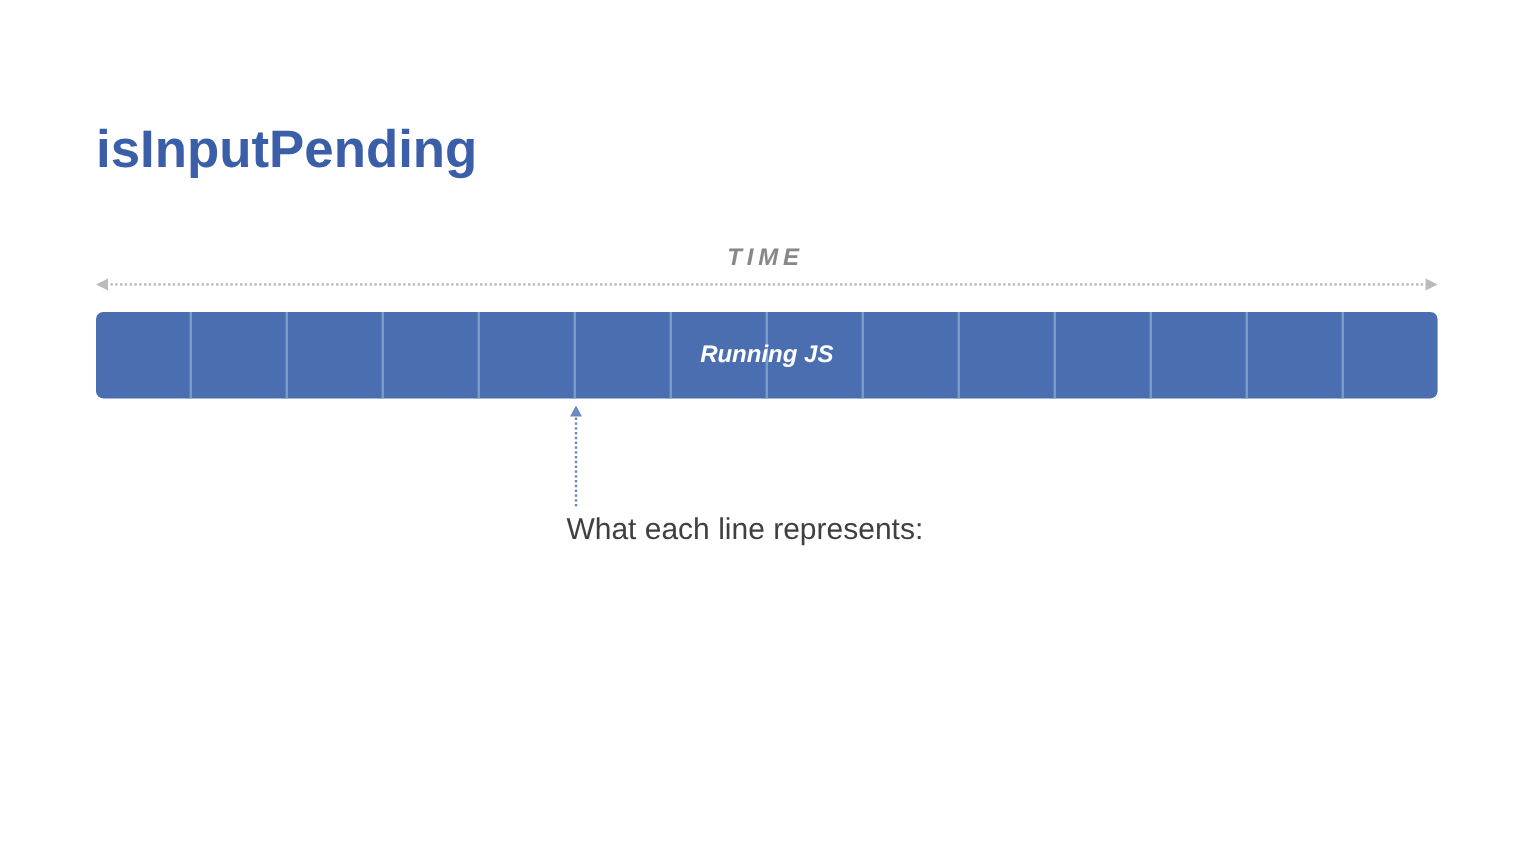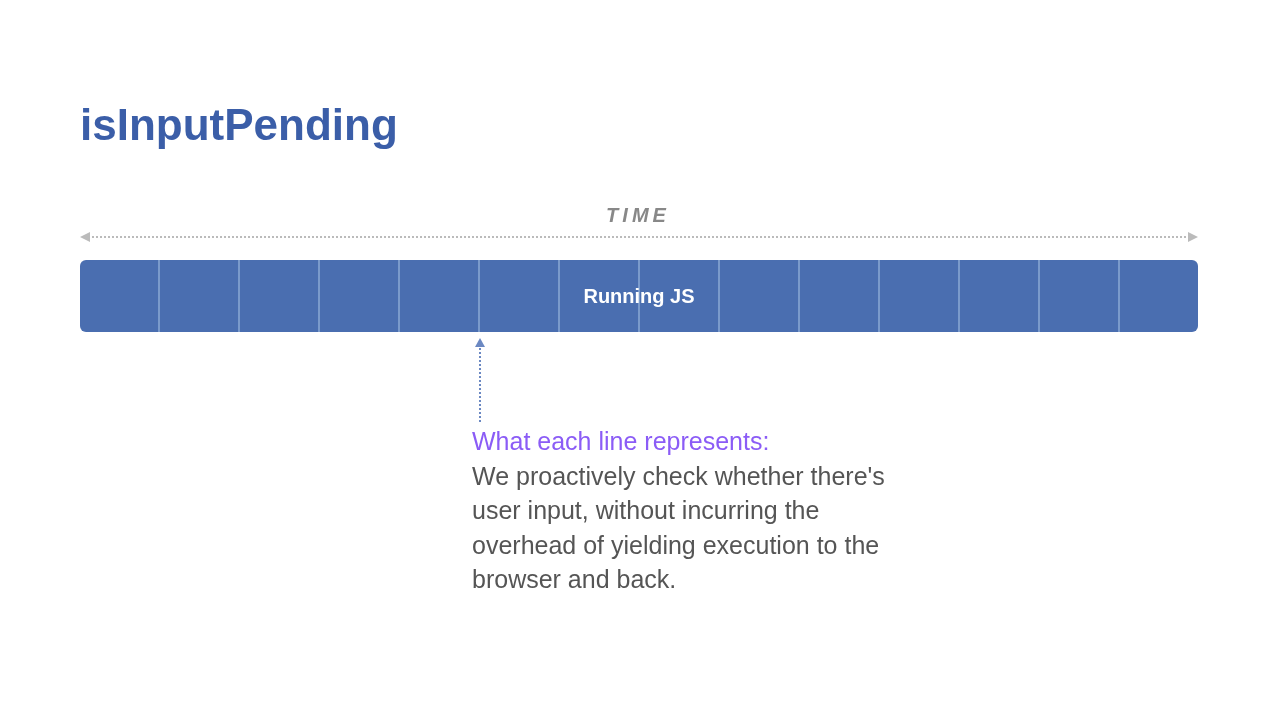--- a/index.html
+++ b/index.html
@@ -50,20 +50,21 @@
     position: absolute;
     left: 80px; right: 78px;
     top: 212px;
     height: 72px;
     background: #4a6eb0;
     border-radius: 6px;
     display: flex;
     align-items: center;
     justify-content: center;
     overflow: hidden;
+    font-style: italic;
   }
   .bar-label {
     color: #fff;
     font-size: 20px;
     font-weight: 700;
     z-index: 2;
   }
   .ticks {
     position: absolute; inset: 0;
     display: flex;
@@ -92,21 +93,21 @@
   }
 
   .annotation {
     position: absolute;
     left: 472px; top: 376px;
     width: 420px;
     font-size: 25px;
     line-height: 1.38;
     color: #555;
   }
-  .annotation .lead { color: #8b5cf6; }
+  .annotation .lead { color: #404040; }
 </style>
 </head>
 <body>
 
 <div class="slide">
 
   <div class="title">isInputPending</div>
 
   <div class="time-label">TIME</div>
 
@@ -135,16 +136,15 @@
       </div>
     <div class="bar-label">Running JS</div>
   </div>
 
   <div class="callout-arrow"></div>
   <div class="callout-line"></div>
 
   <div class="annotation">
     <span class="lead">What each line represents:</span>
     <br>
-    <span>We proactively check whether there's user input, without incurring the overhead of yielding execution to the browser and back.</span>
   </div>
 
 </div>
 
 </body></html>

